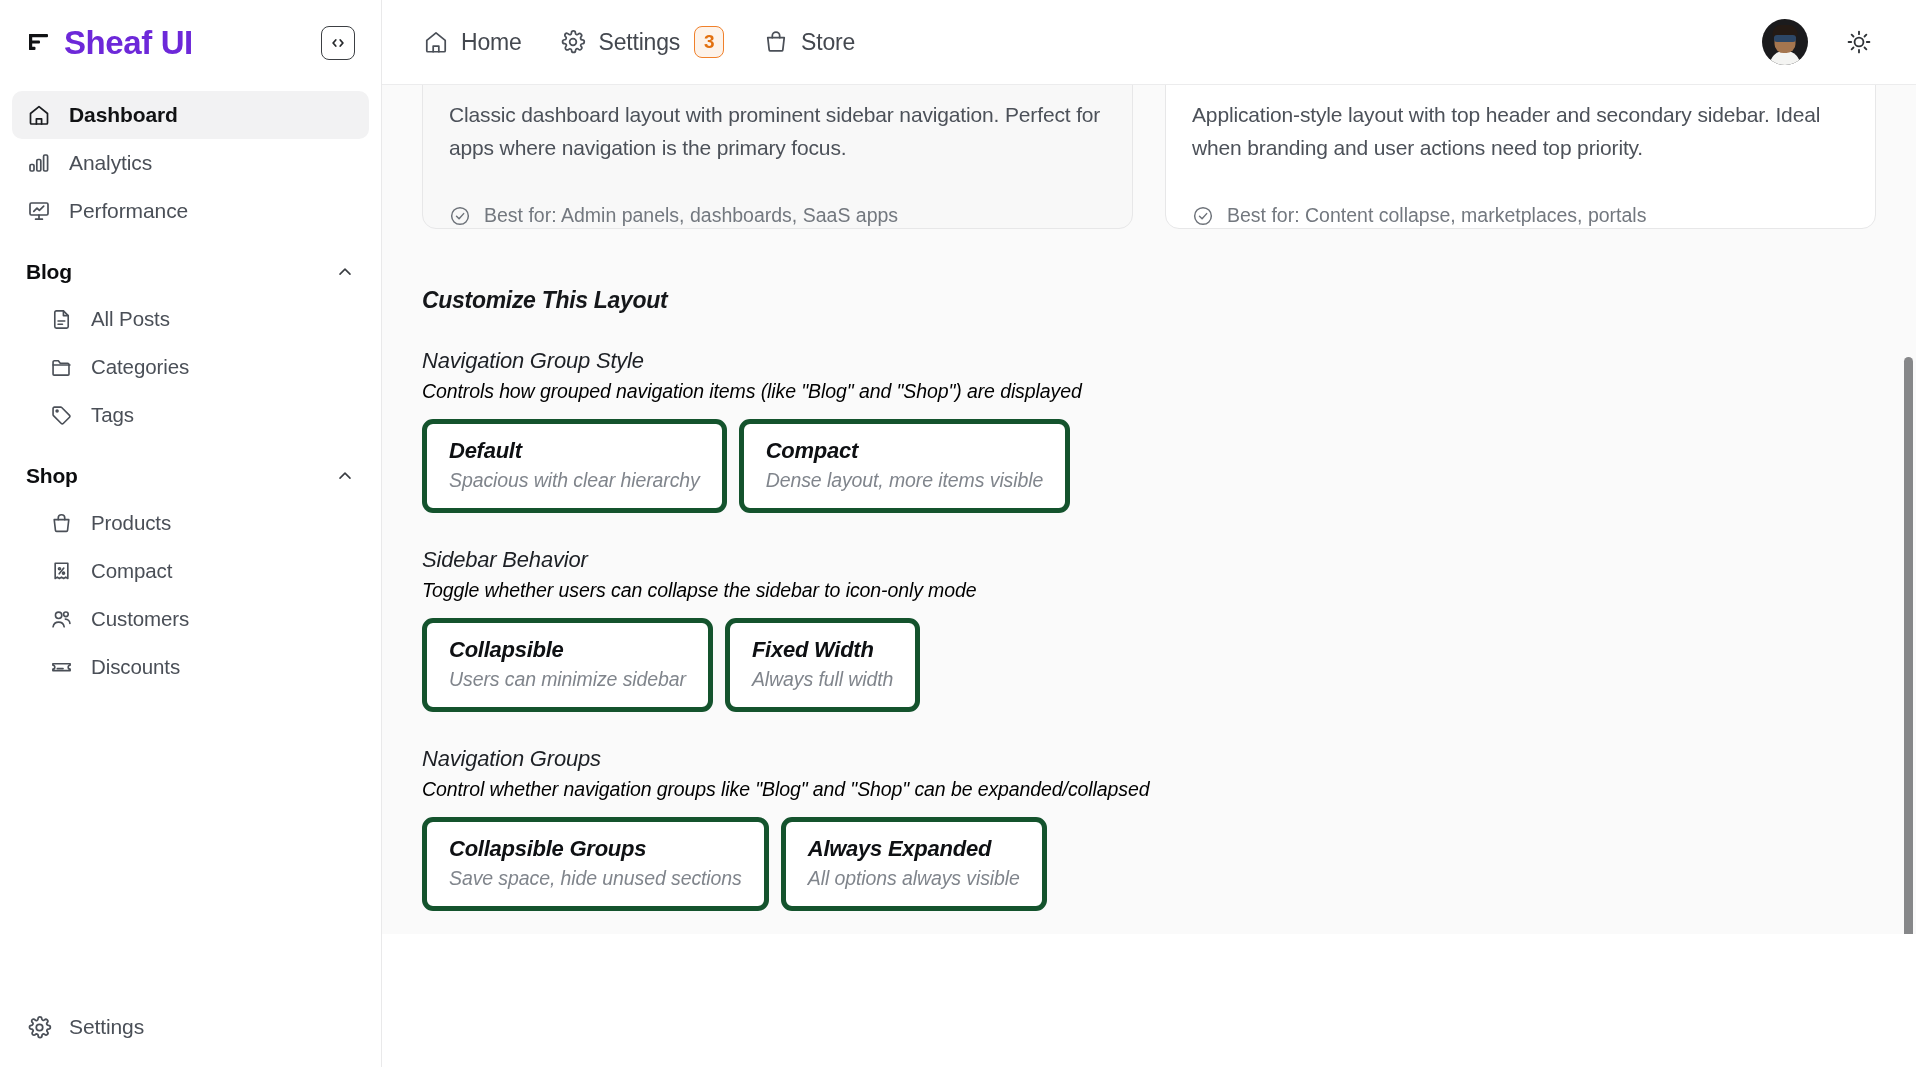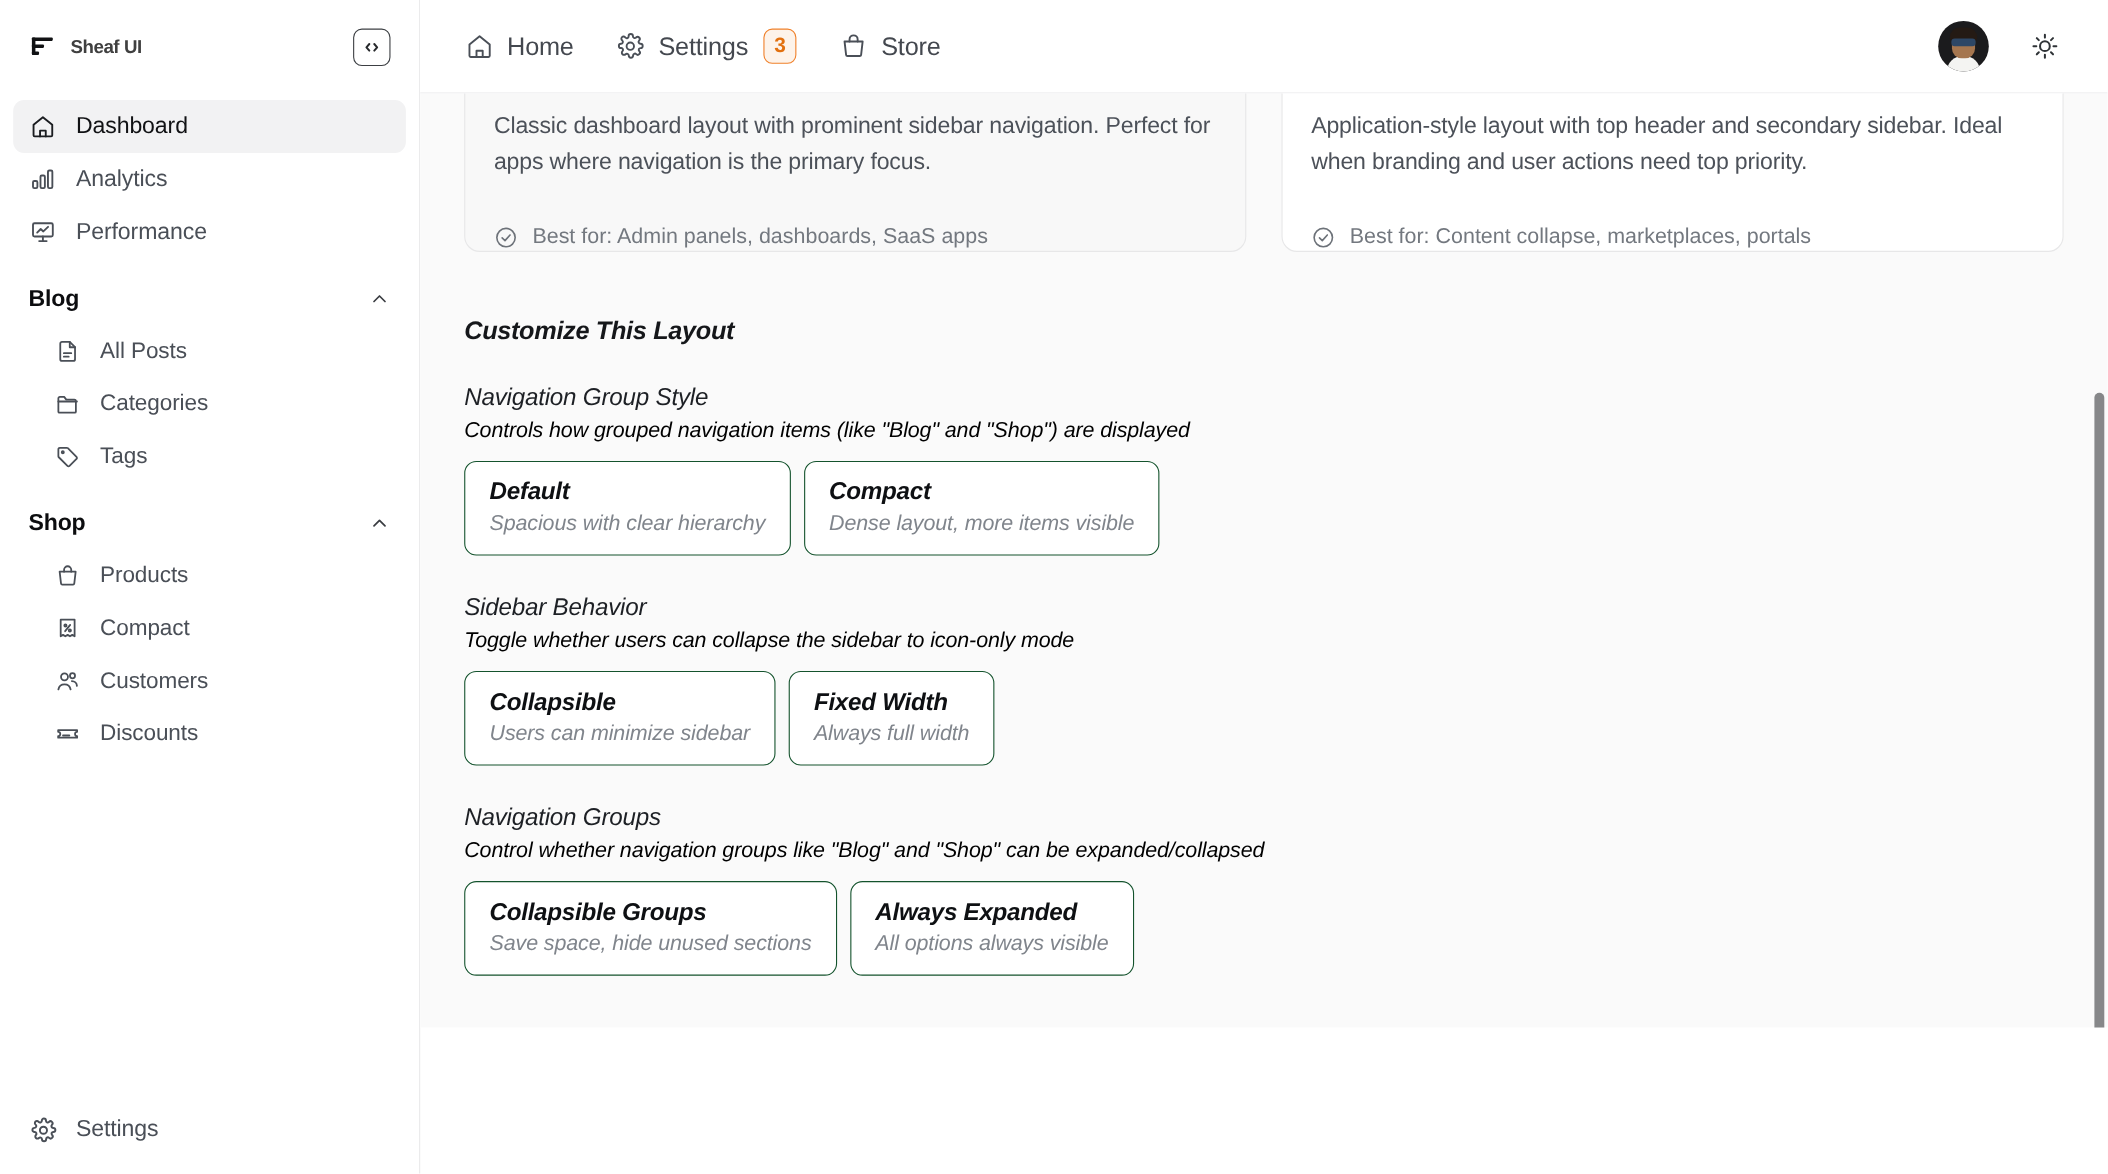--- a/index.html
+++ b/index.html
@@ -25,41 +25,41 @@
   }
   .sb-head {
     height: 85px;
     display: flex;
     align-items: center;
     padding: 0 26px 0 24px;
     gap: 10px;
   }
   .brand-mark { width: 30px; height: 30px; display: flex; align-items: center; justify-content: center; }
   .brand-name {
-    font-size: 17px; font-weight: 700; color: #404040;
+    font-size: 33px; font-weight: 700; color: #6d28d9;
     letter-spacing: -0.4px; flex: 1;
   }
   .collapse-btn {
     width: 34px; height: 34px;
     border: 1.6px solid #3c3f43;
     border-radius: 8px;
     display: flex; align-items: center; justify-content: center;
     background: #fff;
   }
   .sb-nav { padding: 6px 12px 0 12px; flex: 1; overflow: hidden; }
   .nav-item {
     display: flex; align-items: center; gap: 17px;
     height: 48px;
     padding: 0 14px;
     border-radius: 10px;
     color: #4a4f57;
     font-size: 21px;
     letter-spacing: -0.1px;
   }
-  .nav-item.active { background: #f2f2f3; color: #111214; font-weight: 400; }
+  .nav-item.active { background: #f2f2f3; color: #111214; font-weight: 700; }
   .nav-item .ico { width: 26px; height: 26px; display: flex; align-items: center; justify-content: center; flex: 0 0 26px; }
   .nav-item .lbl { white-space: nowrap; }
   .nav-group-head {
     display: flex; align-items: center; justify-content: space-between;
     padding: 0 14px 0 14px;
     height: 46px;
     margin-top: 14px;
   }
   .nav-group-head .gtitle { font-size: 21px; font-weight: 700; color: #0c0d0f; letter-spacing: -0.2px; }
   .nav-sub { display: flex; flex-direction: column; }
@@ -163,21 +163,21 @@
   .sec-title {
     font-size: 23px; font-weight: 700; color: #15171a;
     letter-spacing: -0.3px;
     margin-top: 58px;
   }
   .opt-block { margin-top: 34px; }
   .opt-label { font-size: 22px; color: #1d2025; letter-spacing: -0.2px; }
   .opt-help { font-size: 19.5px; color: #000000; margin-top: 6px; letter-spacing: -0.1px; }
   .opt-choices { display: flex; gap: 12px; margin-top: 16px; }
   .choice {
-    border: 1px solid #14532d;
+    border: 5px solid #14532d;
     border-radius: 11px;
     background: #ffffff;
     padding: 14px 22px 16px 22px;
     min-width: 0;
   }
   .choice .c-title { font-size: 22px; font-weight: 700; color: #0e1013; letter-spacing: -0.25px; white-space: nowrap; }
   .choice .c-sub { font-size: 19.5px; color: #80858c; margin-top: 5px; white-space: nowrap; letter-spacing: -0.1px; }
 
   .more-line {
     margin-top: 52px;

